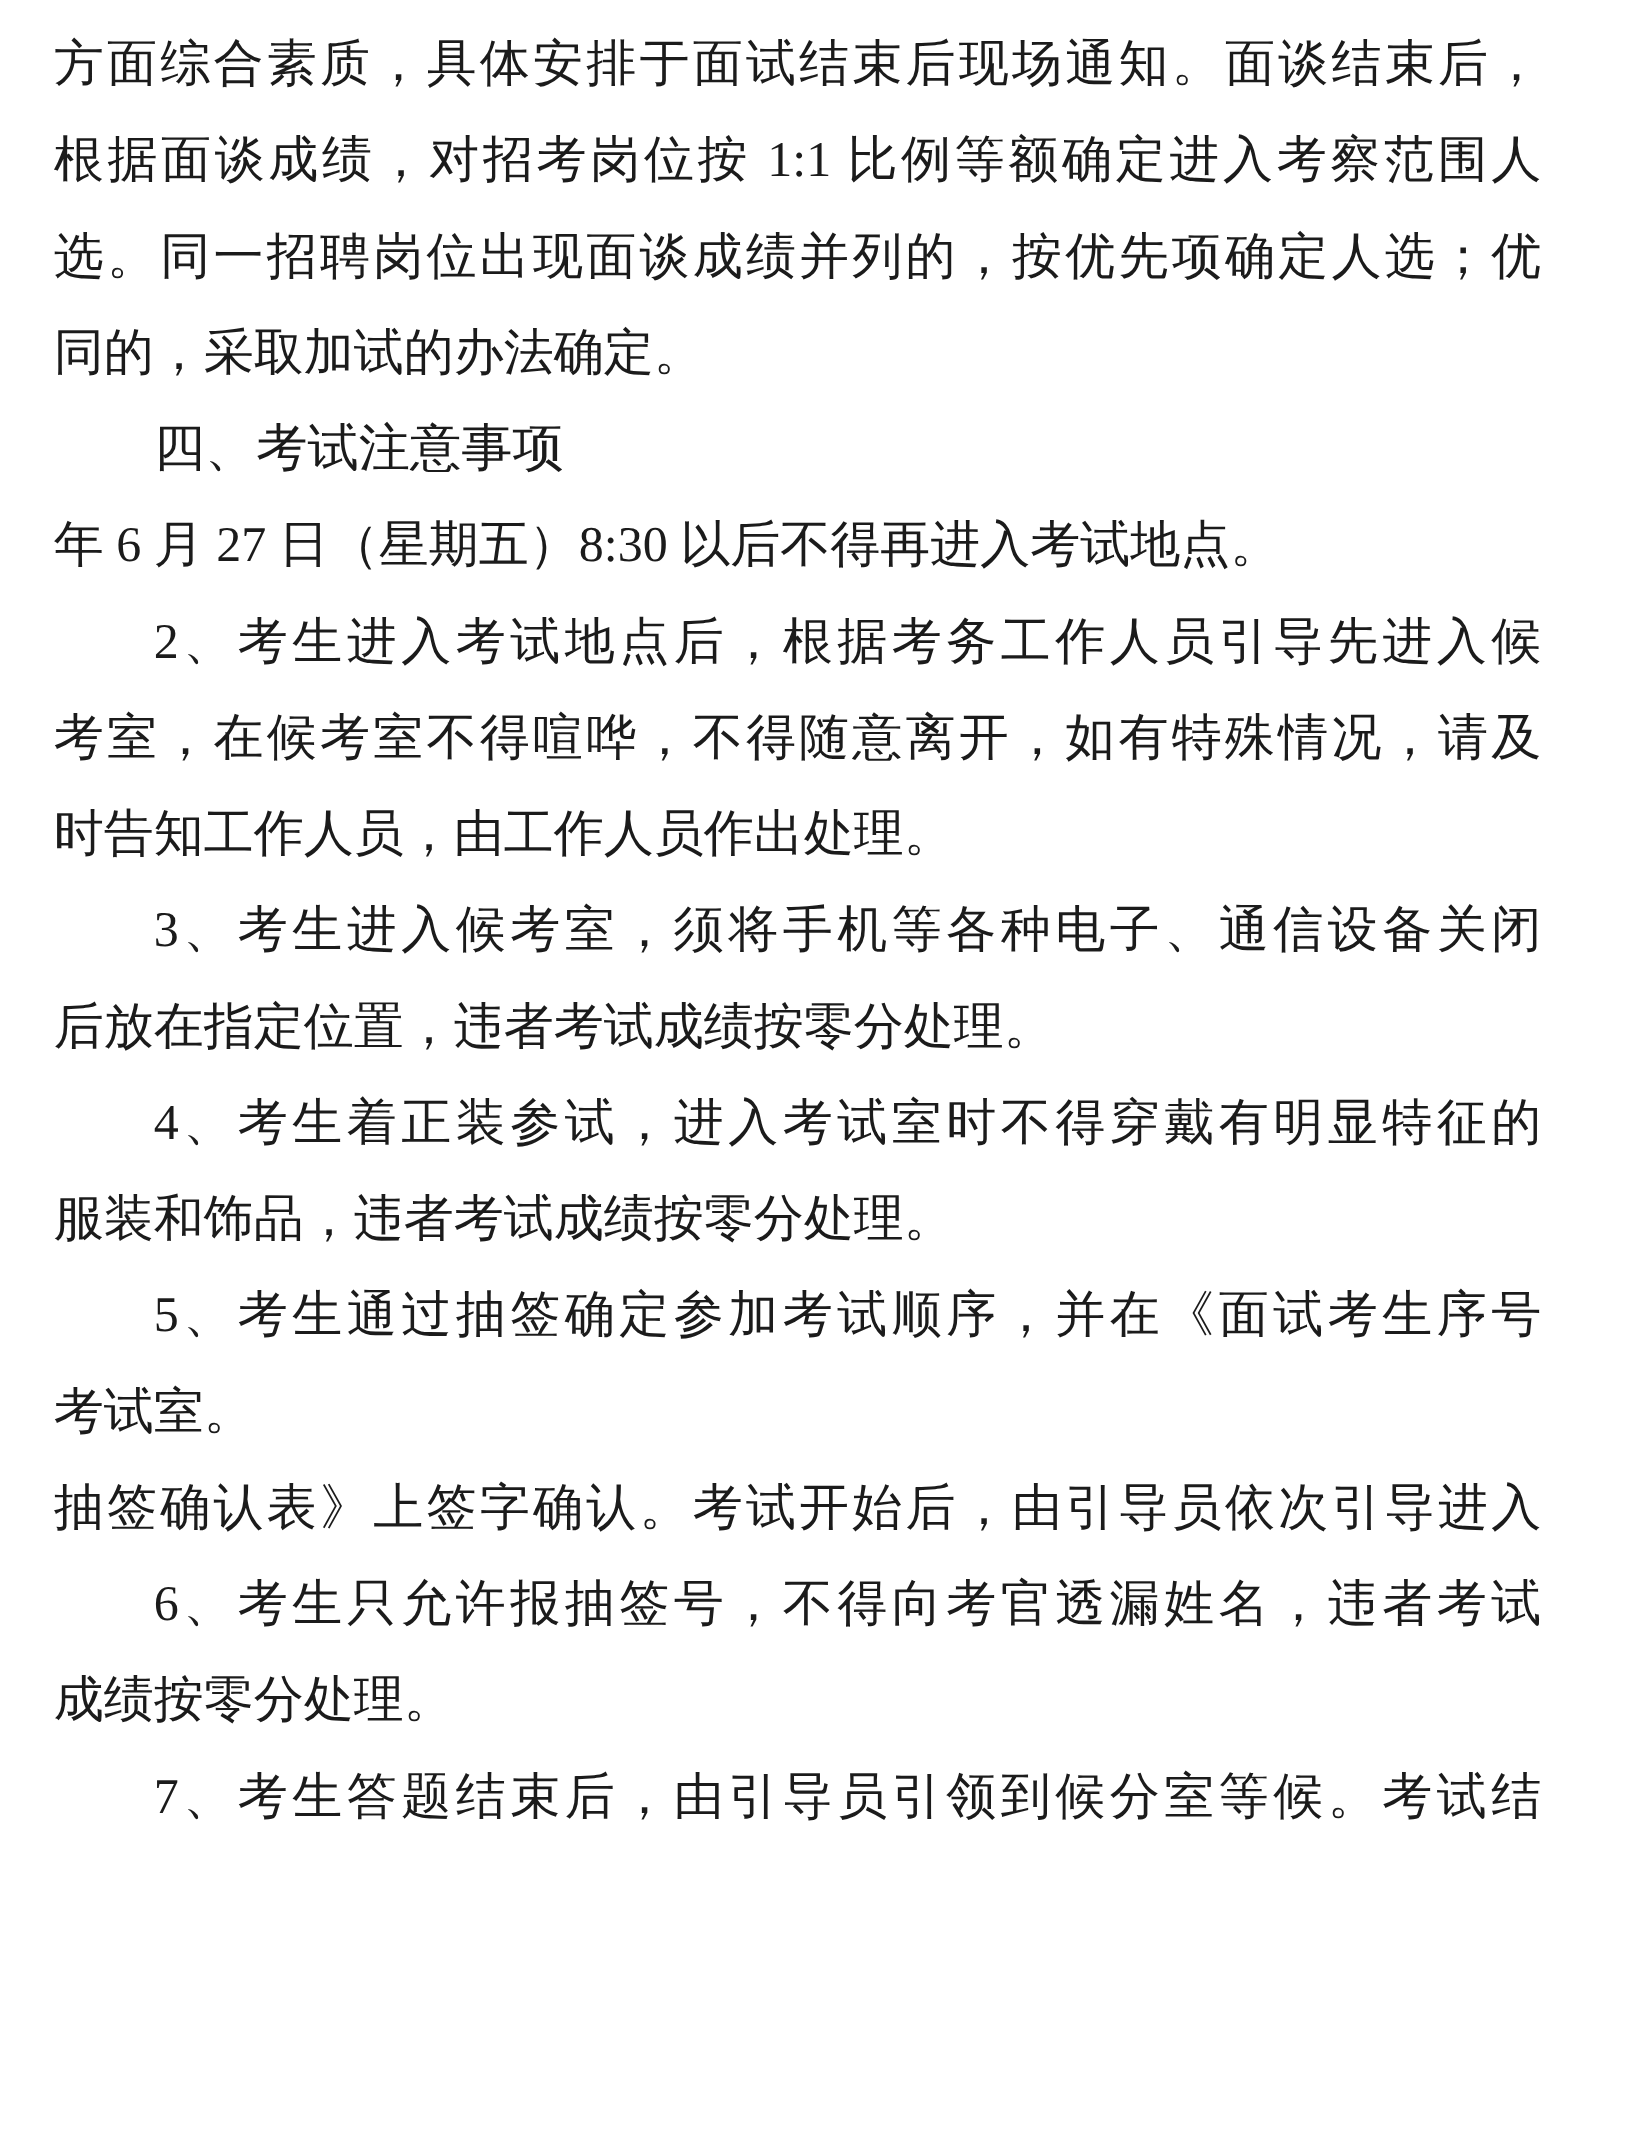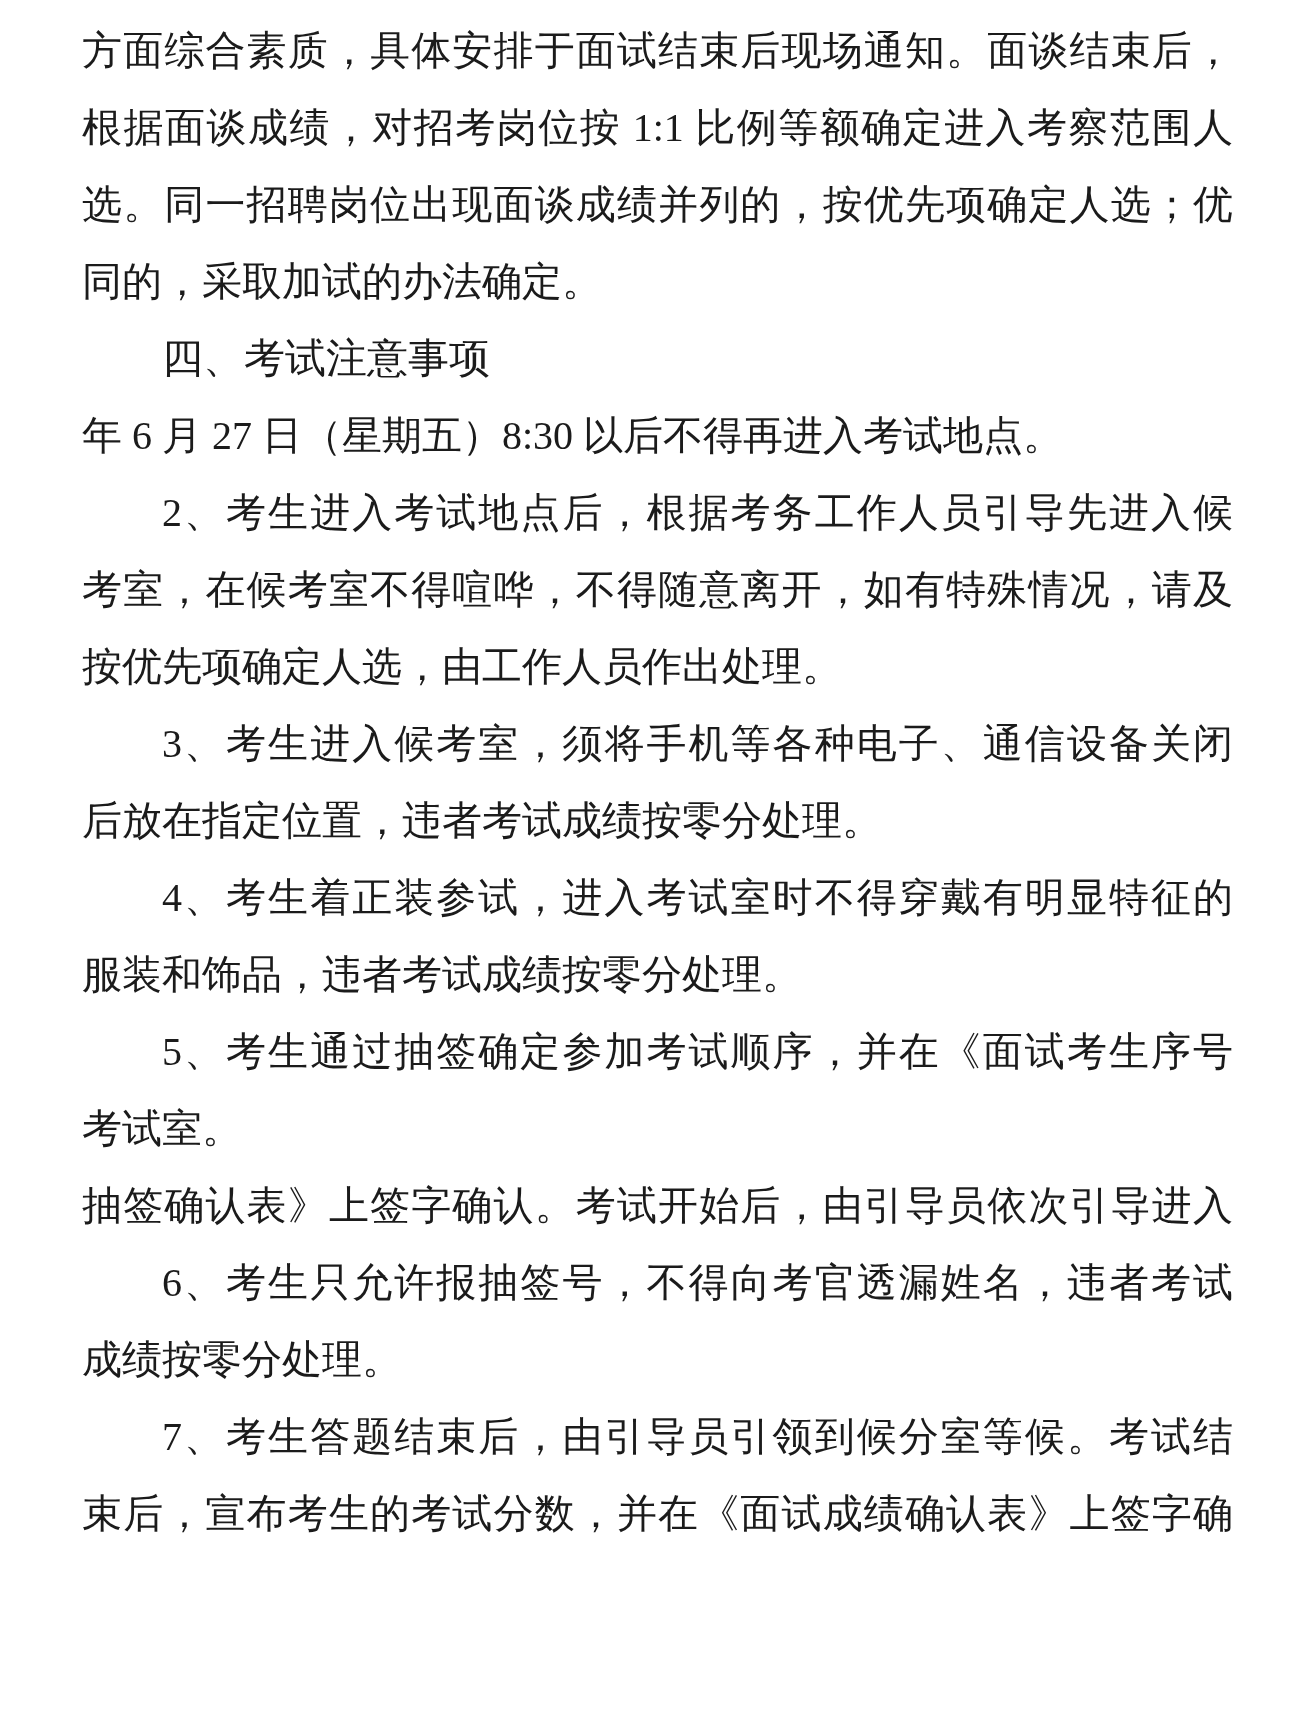--- a/index.html
+++ b/index.html
@@ -7,21 +7,21 @@
     padding: 0;
     background: #ffffff;
   }
   .page {
     position: relative;
     width: 1314px;
     height: 1718px;
     background: #ffffff;
     color: #1b1b1b;
     box-sizing: border-box;
-    padding: 12px 81px 0 82px;
+    padding: 12px 81px 0 43px;
     font-family: "Liberation Serif", "DejaVu Serif", serif;
     overflow: hidden;
   }
   .ln {
     height: 77px;
     line-height: 77px;
     font-size: 40px;
     white-space: nowrap;
     letter-spacing: 0;
   }
@@ -55,31 +55,30 @@
   <div class="ln j">根据面谈成绩，对招考岗位按 1:1 比例等额确定进入考察范围人</div>
   <div class="ln j">选。同一招聘岗位出现面谈成绩并列的，按优先项确定人选；优</div>
   <div class="ln">同的，采取加试的办法确定。</div>
 
   <div class="ln h i">四、考试注意事项</div>
 
   <div class="ln">年 6 月 27 日（星期五）8:30 以后不得再进入考试地点。</div>
 
   <div class="ln j i">2、考生进入考试地点后，根据考务工作人员引导先进入候</div>
   <div class="ln j">考室，在候考室不得喧哗，不得随意离开，如有特殊情况，请及</div>
-  <div class="ln">按优先项确定人选，由工作人员作出处理。</div>
+  <div class="ln">时告知工作人员，由工作人员作出处理。</div>
 
   <div class="ln j i">3、考生进入候考室，须将手机等各种电子、通信设备关闭</div>
   <div class="ln">后放在指定位置，违者考试成绩按零分处理。</div>
 
   <div class="ln j i">4、考生着正装参试，进入考试室时不得穿戴有明显特征的</div>
   <div class="ln">服装和饰品，违者考试成绩按零分处理。</div>
 
   <div class="ln j i">5、考生通过抽签确定参加考试顺序，并在《面试考生序号</div>
   <div class="ln">考试室。</div>
   <div class="ln j">抽签确认表》上签字确认。考试开始后，由引导员依次引导进入</div>
 
   <div class="ln j i">6、考生只允许报抽签号，不得向考官透漏姓名，违者考试</div>
   <div class="ln">成绩按零分处理。</div>
 
   <div class="ln j i">7、考生答题结束后，由引导员引领到候分室等候。考试结</div>
-  <div class="ln j">束后，宣布考生的考试分数，并在《面试成绩确认表》上签字确</div>
 
 </main>
 
 </body></html>

